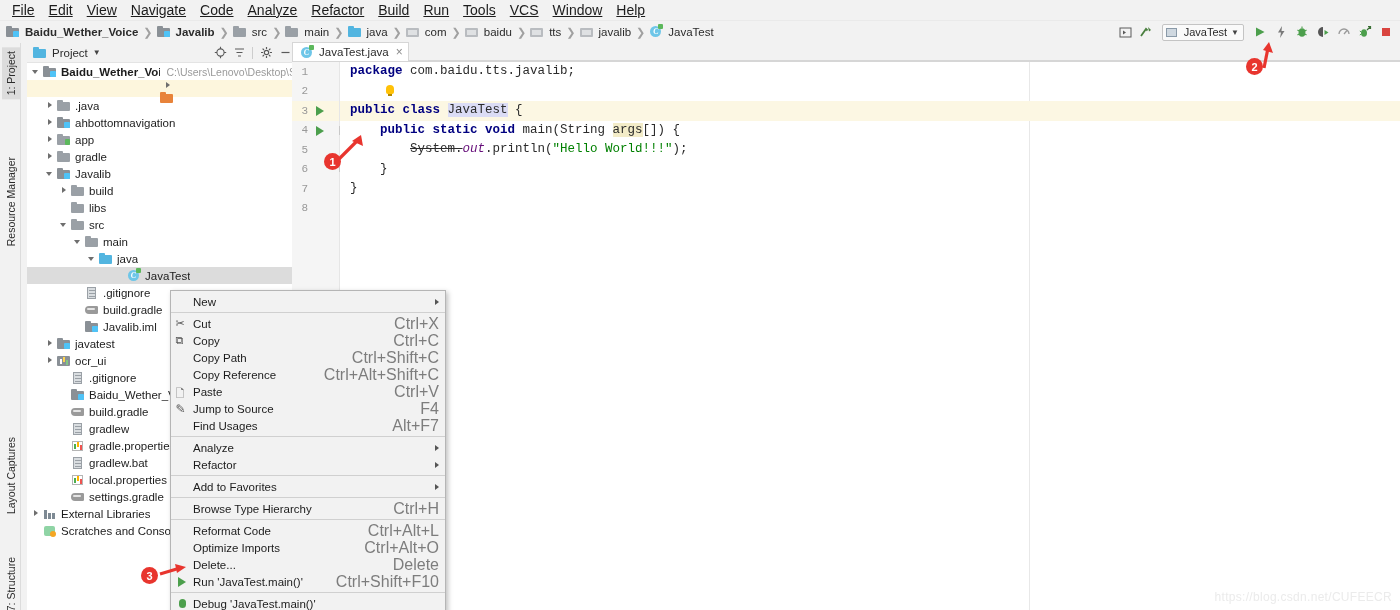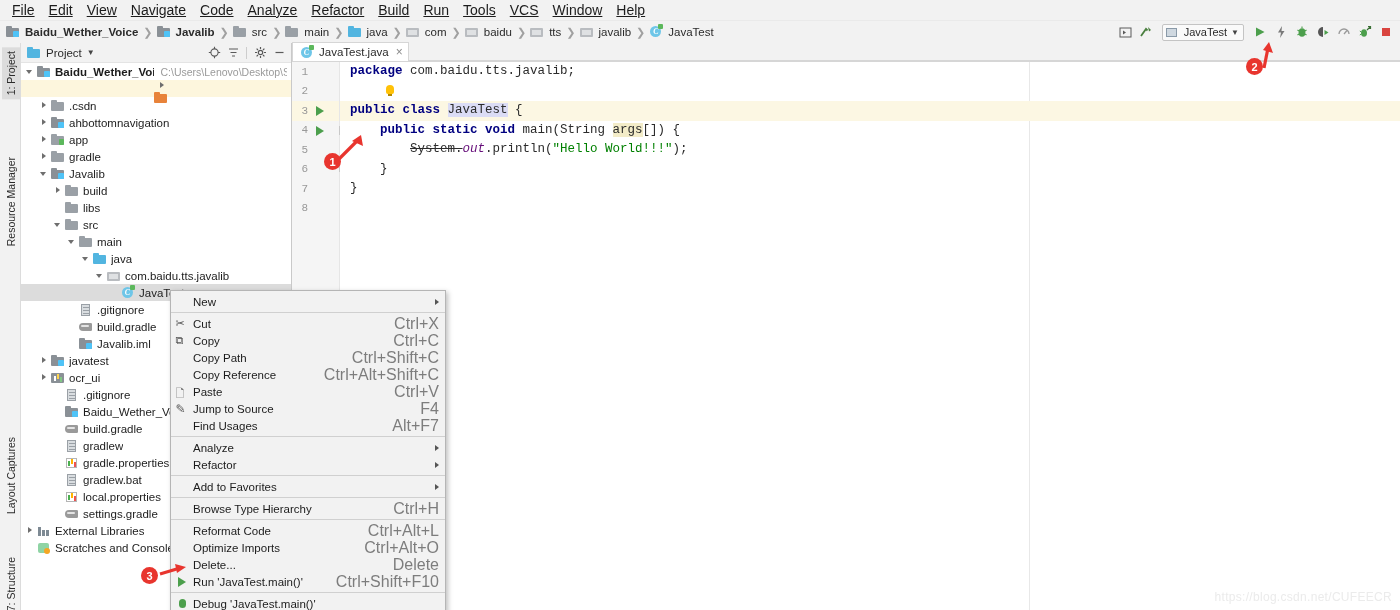--- a/index.html
+++ b/index.html
@@ -53,21 +53,21 @@
     padding:4px 3px;
   }
   .vtab.active { background:#dcdcdc; }
   #vt-project  { position:absolute; top:4px;  left:2px; }
   #vt-resource { position:absolute; top:110px; left:2px; }
   #vt-layout   { position:absolute; top:390px; left:2px; }
   #vt-structure{ position:absolute; top:510px; left:2px; }
 
   
   #project-panel {
-    position:absolute; left:21px; top:43px; width:271px; height:567px;
+    position:absolute; left:27px; top:43px; width:271px; height:567px;
     background:#f97316; border-right:1px solid #c9c9c9;
   }
   #panel-header {
     height:20px; background:#f2f2f2; display:flex; align-items:center;
     padding:0 4px 0 6px; border-bottom:1px solid #e4e4e4;
   }
   #panel-header .ttl { font-size:11.5px; margin-left:5px; }
   #panel-header .hdr-icons { margin-left:auto; display:flex; align-items:center; gap:3px; }
   .hdr-ic { width:16px; height:16px; display:flex; align-items:center; justify-content:center; }
   .hdr-divider { width:1px; height:12px; background:#cdcdcd; margin:0 2px; }
@@ -463,21 +463,21 @@
           <i class="f-body"></i>
         </span>
         <span class="lbl">.gradle</span>
       </div>
       <div class="row" style="padding-left: 18px;">
         <span class="arrow closed"></span>
         <span class="ico fl-gray">
           <i class="f-tab"></i>
           <i class="f-body"></i>
         </span>
-        <span class="lbl">.csdn</span>
+        <span class="lbl">.java</span>
       </div>
       <div class="row" style="padding-left: 18px;">
         <span class="arrow closed"></span>
         <span class="ico fl-mod">
           <i class="f-tab"></i>
           <i class="f-body"></i>
         </span>
         <span class="lbl">ahbottomnavigation</span>
       </div>
       <div class="row" style="padding-left: 18px;">
@@ -536,27 +536,20 @@
         </span>
         <span class="lbl">main</span>
       </div>
       <div class="row" style="padding-left: 60px;">
         <span class="arrow open"></span>
         <span class="ico fl-blue">
           <i class="f-tab"></i>
           <i class="f-body"></i>
         </span>
         <span class="lbl">java</span>
-      </div>
-      <div class="row" style="padding-left: 74px;">
-        <span class="arrow open"></span>
-        <span class="ico ">
-          <i class="pkg-body"></i>
-        </span>
-        <span class="lbl">com.baidu.tts.javalib</span>
       </div>
       <div class="row sel" style="padding-left: 88px;">
         <span class="arrow"></span>
         <span class="ico ">
           <i class="fi-java">C</i>
         </span>
         <span class="lbl">JavaTest</span>
       </div>
       <div class="row" style="padding-left: 46px;">
         <span class="arrow"></span>

